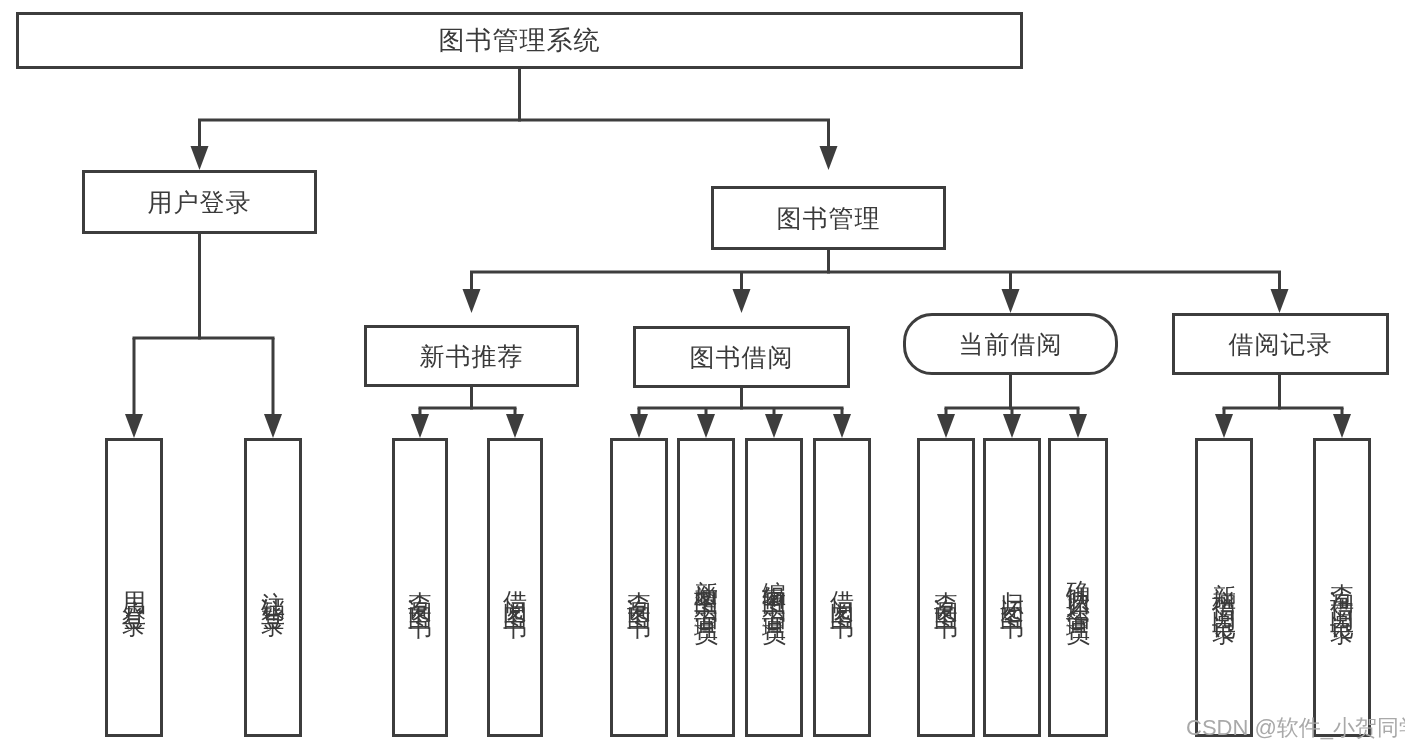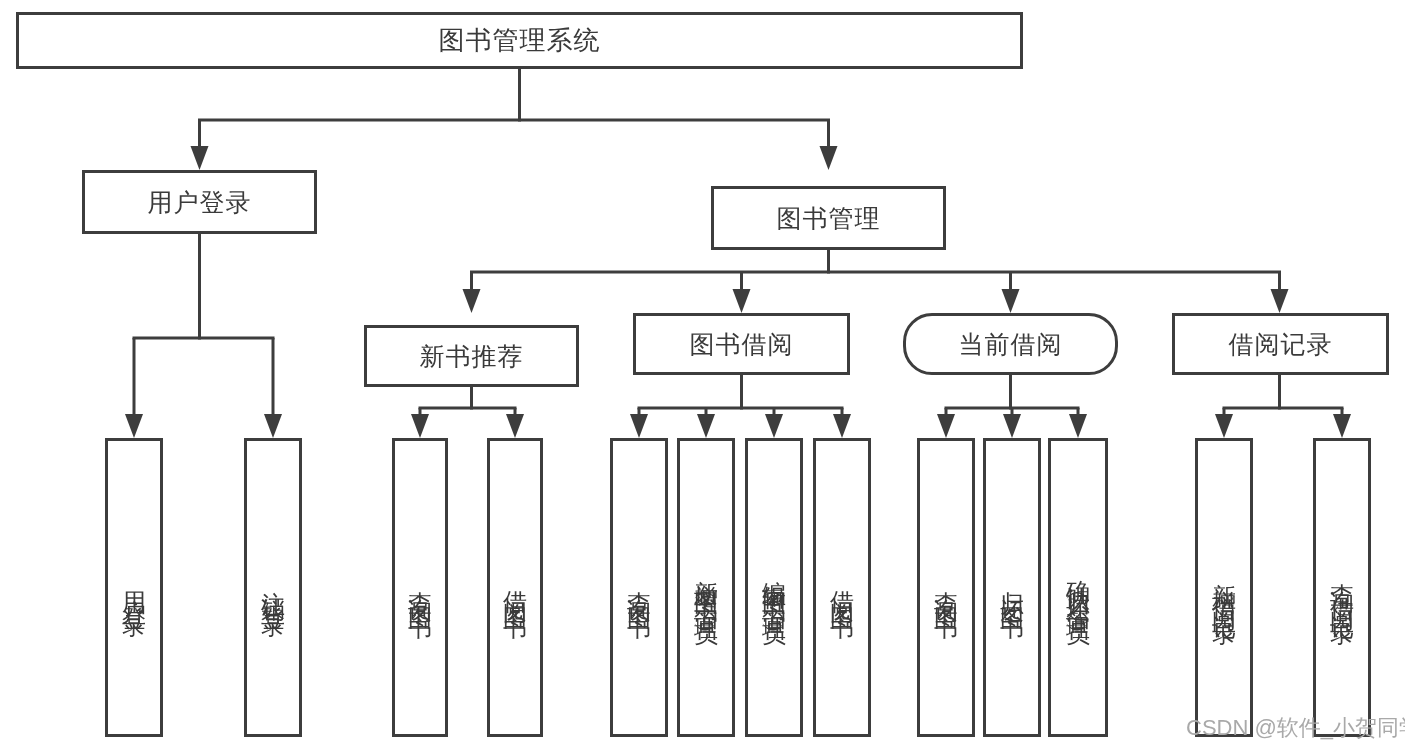--- a/index.html
+++ b/index.html
@@ -128,21 +128,21 @@
   <div class="box h" style="left:82px; top:170px; width:235px; height:64px;">
     <span>用户登录</span>
   </div>
   <div class="box h" style="left:711px; top:170px; width:235px; height:64px;margin-top:16px;">
     <span>图书管理</span>
   </div>
 
   <div class="box h" style="left:364px; top:313px; width:215px; height:62px;margin-top:12px;">
     <span>新书推荐</span>
   </div>
-  <div class="box h" style="left:633px; top:313px; width:217px; height:62px;">
+  <div class="box h" style="left:633px; top:326px; width:217px; height:62px;">
     <span>图书借阅</span>
   </div>
   <div class="box h" style="left:903px; top:313px; width:215px; height:62px;border-radius:29px;">
     <span>当前借阅</span>
   </div>
   <div class="box h" style="left:1172px; top:313px; width:217px; height:62px;">
     <span>借阅记录</span>
   </div>
 
   <div class="box v" style="left:105px; top:438px; width:58px; height:299px;">

